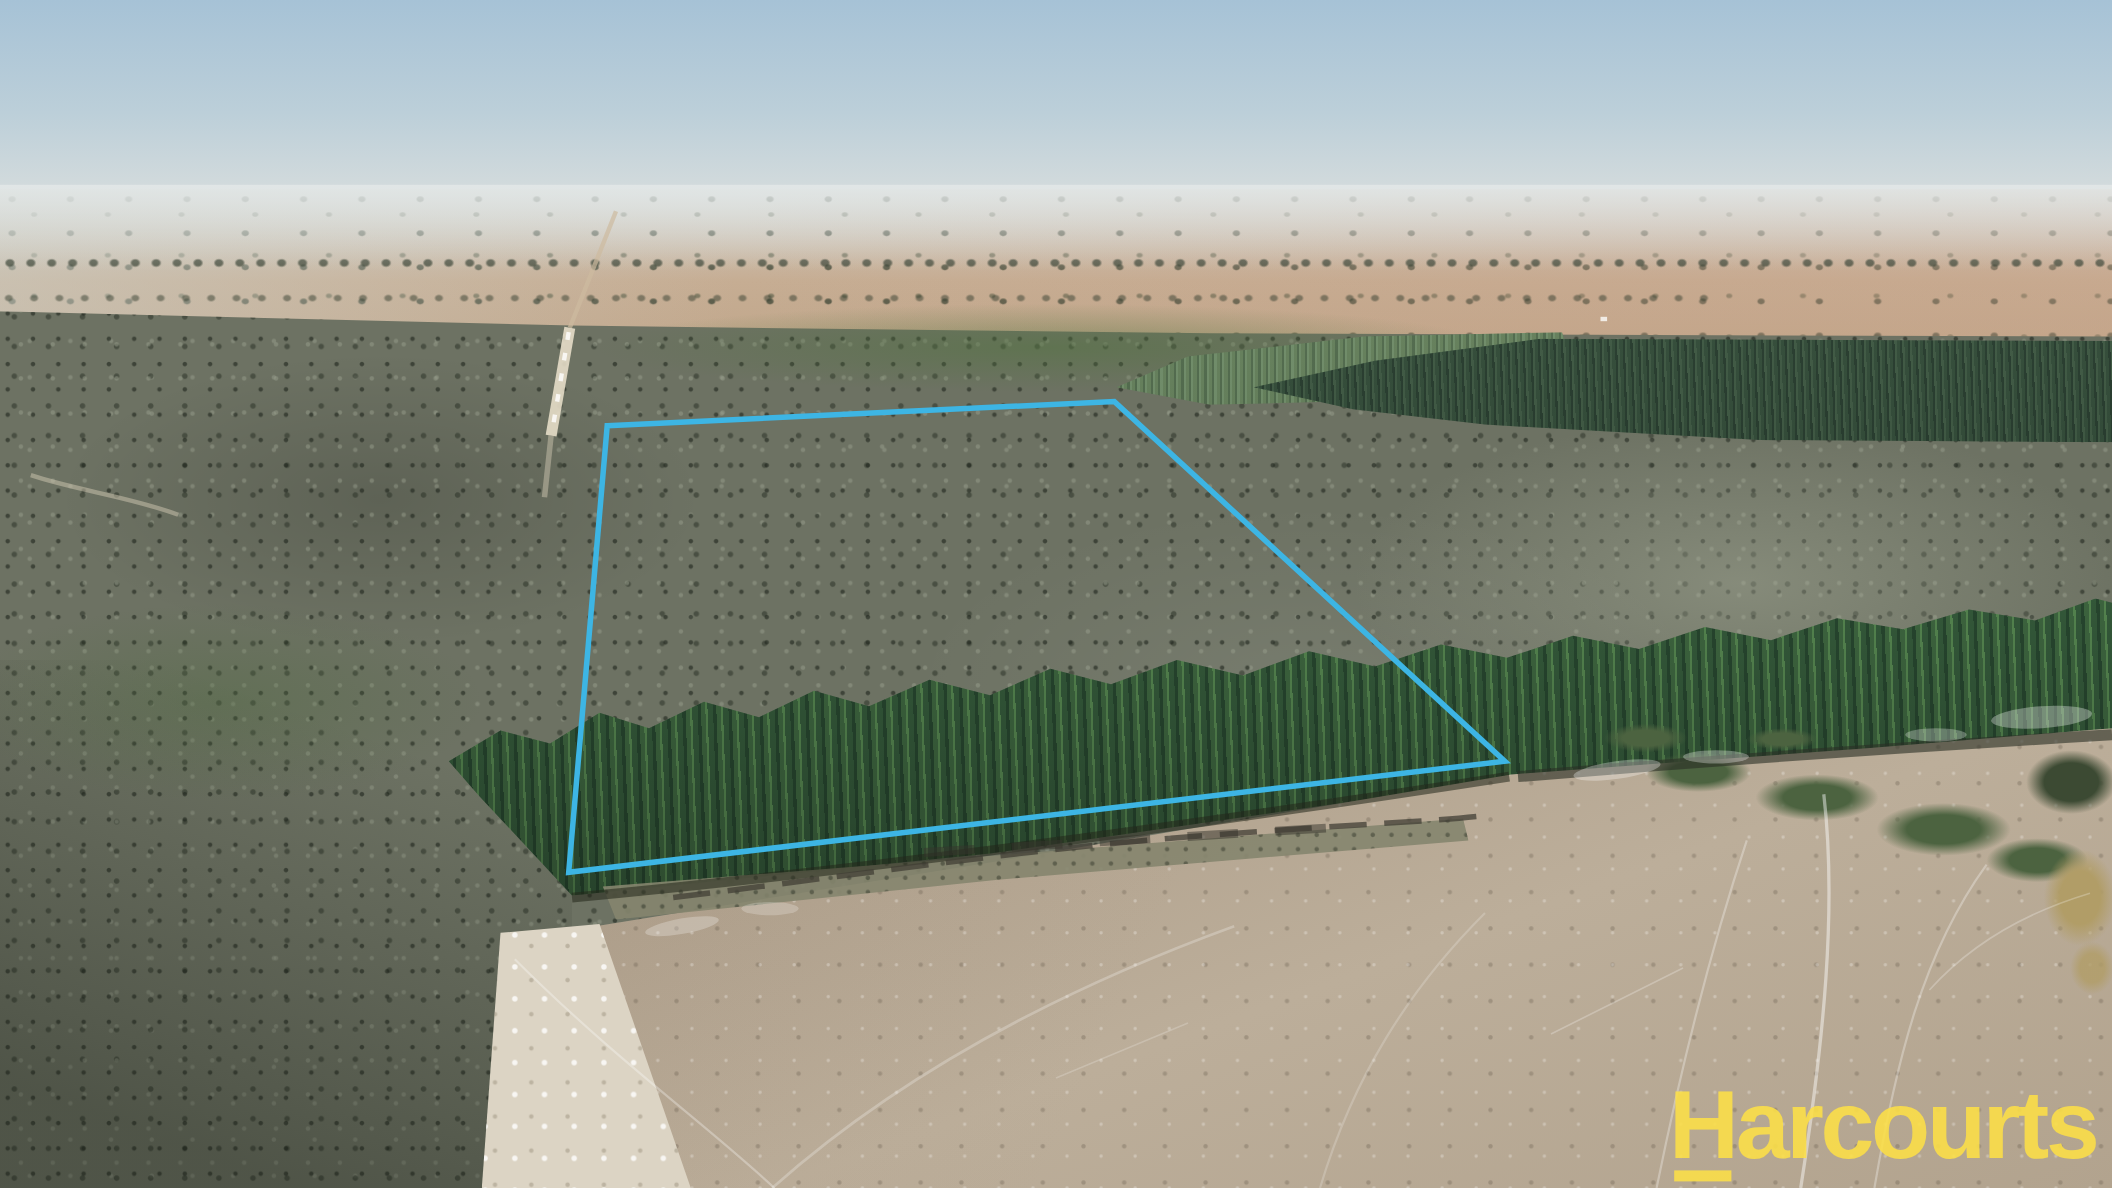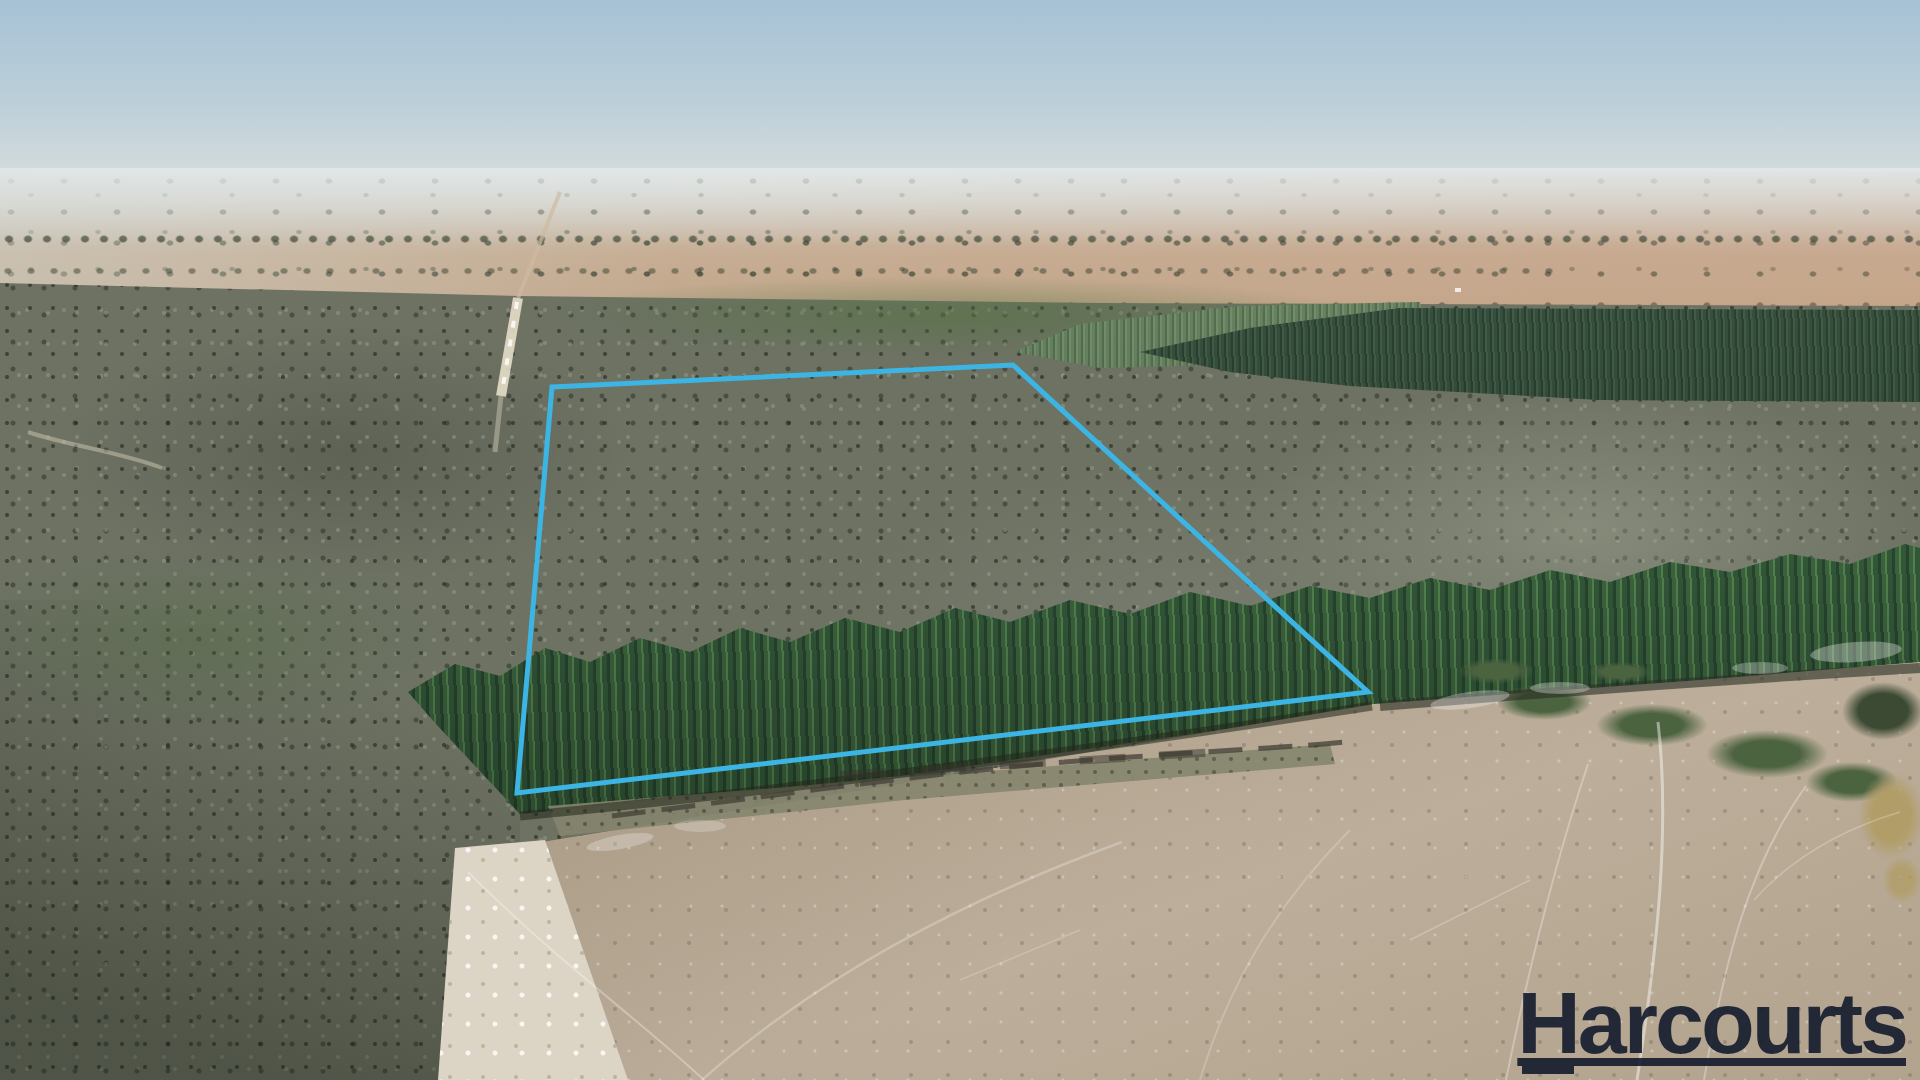--- a/index.html
+++ b/index.html
@@ -170,18 +170,18 @@
       <path d="M468,872 C560,964 642,1022 704,1080" stroke-width="2" opacity="0.3"></path>
       <path d="M1200,1080 C1230,980 1280,900 1350,830" stroke-width="2" opacity="0.2"></path>
       <path d="M1410,940 L1530,880" stroke-width="1.5" opacity="0.25"></path>
       <path d="M960,980 L1080,930" stroke-width="1.5" opacity="0.2"></path>
       <path d="M1754,900 C1790,860 1840,830 1900,812" stroke-width="1.5" opacity="0.25"></path>
     </g>
 
     <polygon points="552,387 1013,365 1368,692 517,793" fill="none" stroke-linejoin="miter" stroke-miterlimit="6" stroke="#3db5e4" stroke-width="5"></polygon>
   </svg>
 
-  <div class="logo" style="color: #0f172a; opacity: 0.88; text-decoration: underline;">
+  <div class="logo" style="color: #fde047; opacity: 0.88;">
     <span>Harcourts</span>
     <span class="logo-underline"></span>
   </div>
 
 </div>
 
 </body></html>

